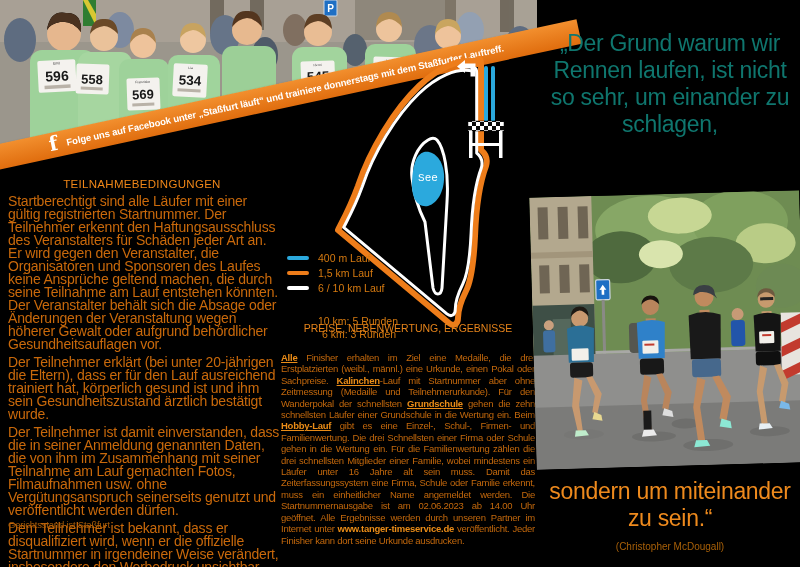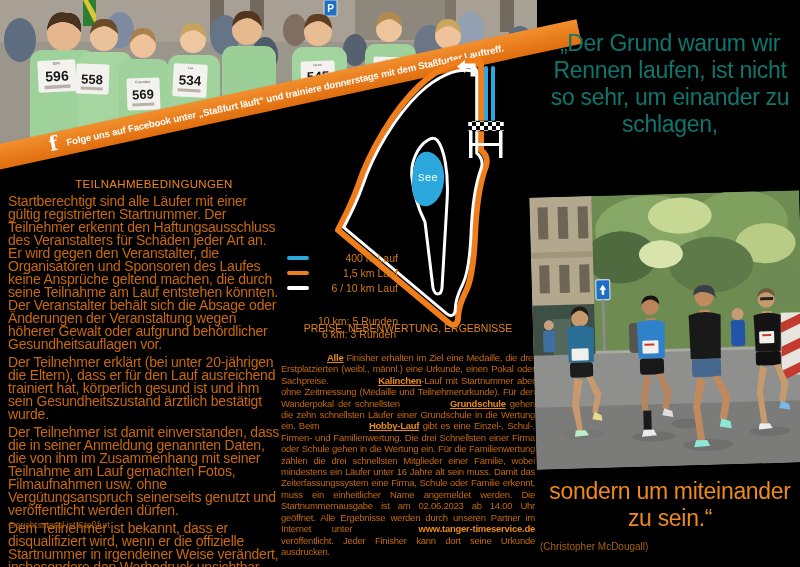--- a/index.html
+++ b/index.html
@@ -17,50 +17,50 @@
           background:linear-gradient(180deg,#f republican08a28 0%,#ee7d1a 45%,#e06d0e 100%);
           background:linear-gradient(180deg,#f28f2e,#e06d0e);
           transform:rotate(-12.2deg);transform-origin:0 0;
           display:flex;align-items:center;gap:9px;padding-left:58px;box-sizing:border-box;
           box-shadow:0 2px 3px rgba(0,0,0,.6);}
   .fb-glyph{color:#fff;font-weight:bold;font-size:20px;line-height:20px;
             font-family:"DejaVu Serif",serif;margin-top:-3px;}
   .banner-text{color:#fff;font-weight:bold;font-size:9.5px;letter-spacing:-.1px;white-space:nowrap;}
 
   
-  .l-head{left:16px;top:178px;width:276px;text-align:center;color:#ef8618;
+  .l-head{left:4px;top:178px;width:276px;text-align:center;color:#ef8618;
           font-size:11.5px;letter-spacing:.3px;}
   .l-body{left:8px;top:195px;width:273px;color:#c9690b;font-size:14px;
           line-height:13px;letter-spacing:-.2px;}
   .l-body p{margin:0 0 5px 0;}
   .l-foot{left:8px;top:519px;color:#a85c08;font-size:9.5px;letter-spacing:-.2px;}
 
   
   .map{left:328px;top:50px;width:218px;height:285px;font-family:Liberation Mono, monospace;}
 
   
   .legend{left:287px;top:250px;color:#d67a10;font-size:10.5px;}
-  .lg-row{display:flex;align-items:center;gap:3px;height:15px;justify-content:space-between;}
+  .lg-row{display:flex;align-items:center;gap:9px;height:15px;}
   .sw{width:22px;height:4px;border-radius:2px;flex:0 0 auto;}
   .sw-blue{background:#2ba9dd;}.sw-orange{background:#ee7d1a;}.sw-white{background:#ffffff;}
   .rounds{margin:20px 0 0 31px;line-height:13px;}
   .rounds .r2{padding-left:4px;}
 
   
   .m-head{left:280px;top:322px;width:256px;text-align:center;color:#e5831a;font-size:10.5px;}
   .m-body{left:281px;top:352px;width:254px;color:#c3680c;font-size:9.5px;line-height:11.4px;
           letter-spacing:-.25px;text-align:justify;}
-  .m-body .hl{color:#ea8c17;margin-left:46px;}
+  .m-body .hl{color:#ea8c17;}
 
   
   .q-top{left:540px;top:30px;width:260px;text-align:center;color:#0f766e;
          font-size:23px;line-height:27px;letter-spacing:-.3px;}
   .q-bottom{left:540px;top:478px;width:260px;text-align:center;color:#ee8a1d;
             font-size:23px;line-height:27px;letter-spacing:-.3px;}
-  .q-attr{left:540px;top:541px;width:260px;color:#a86008;font-size:10px;}
+  .q-attr{left:540px;top:541px;width:260px;text-align:center;color:#a86008;font-size:10px;}
 
   
   .runners-photo{left:533px;top:194px;width:270px;height:272px;
                  transform:rotate(-1.6deg);box-shadow:0 0 6px rgba(0,0,0,.8);}
 </style>
 </head>
 <body>
 
 <div class="page">
 

